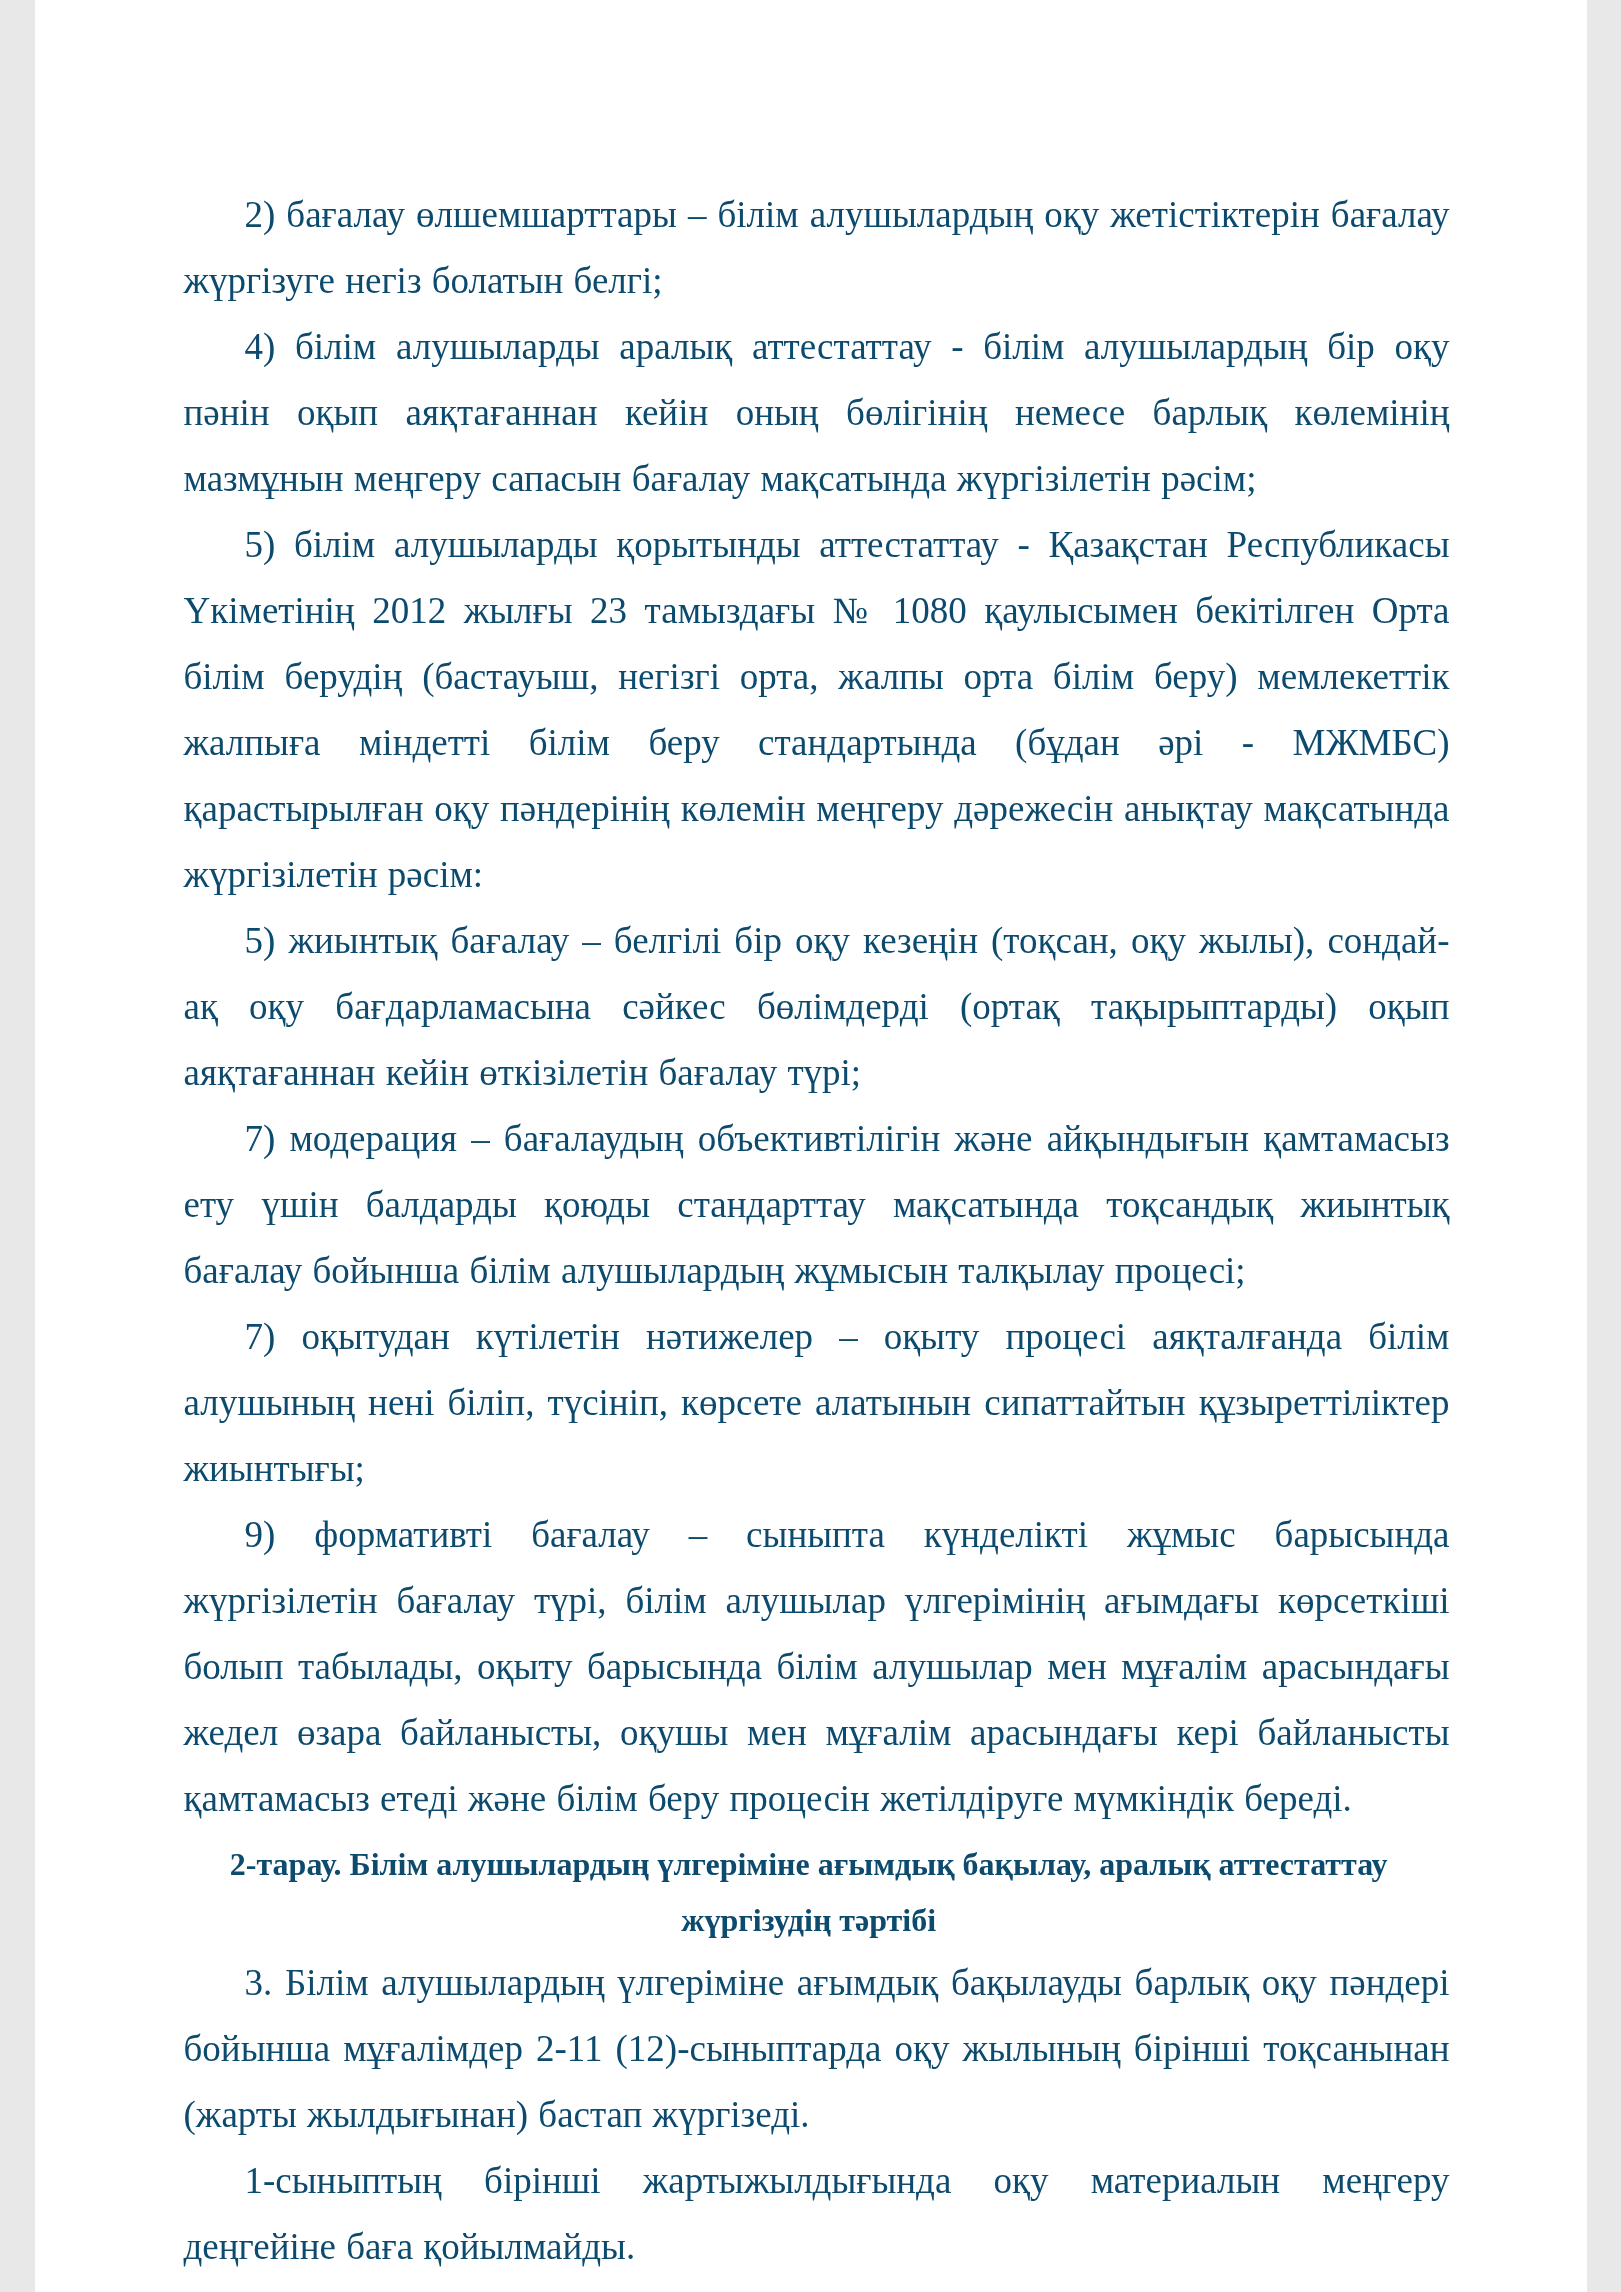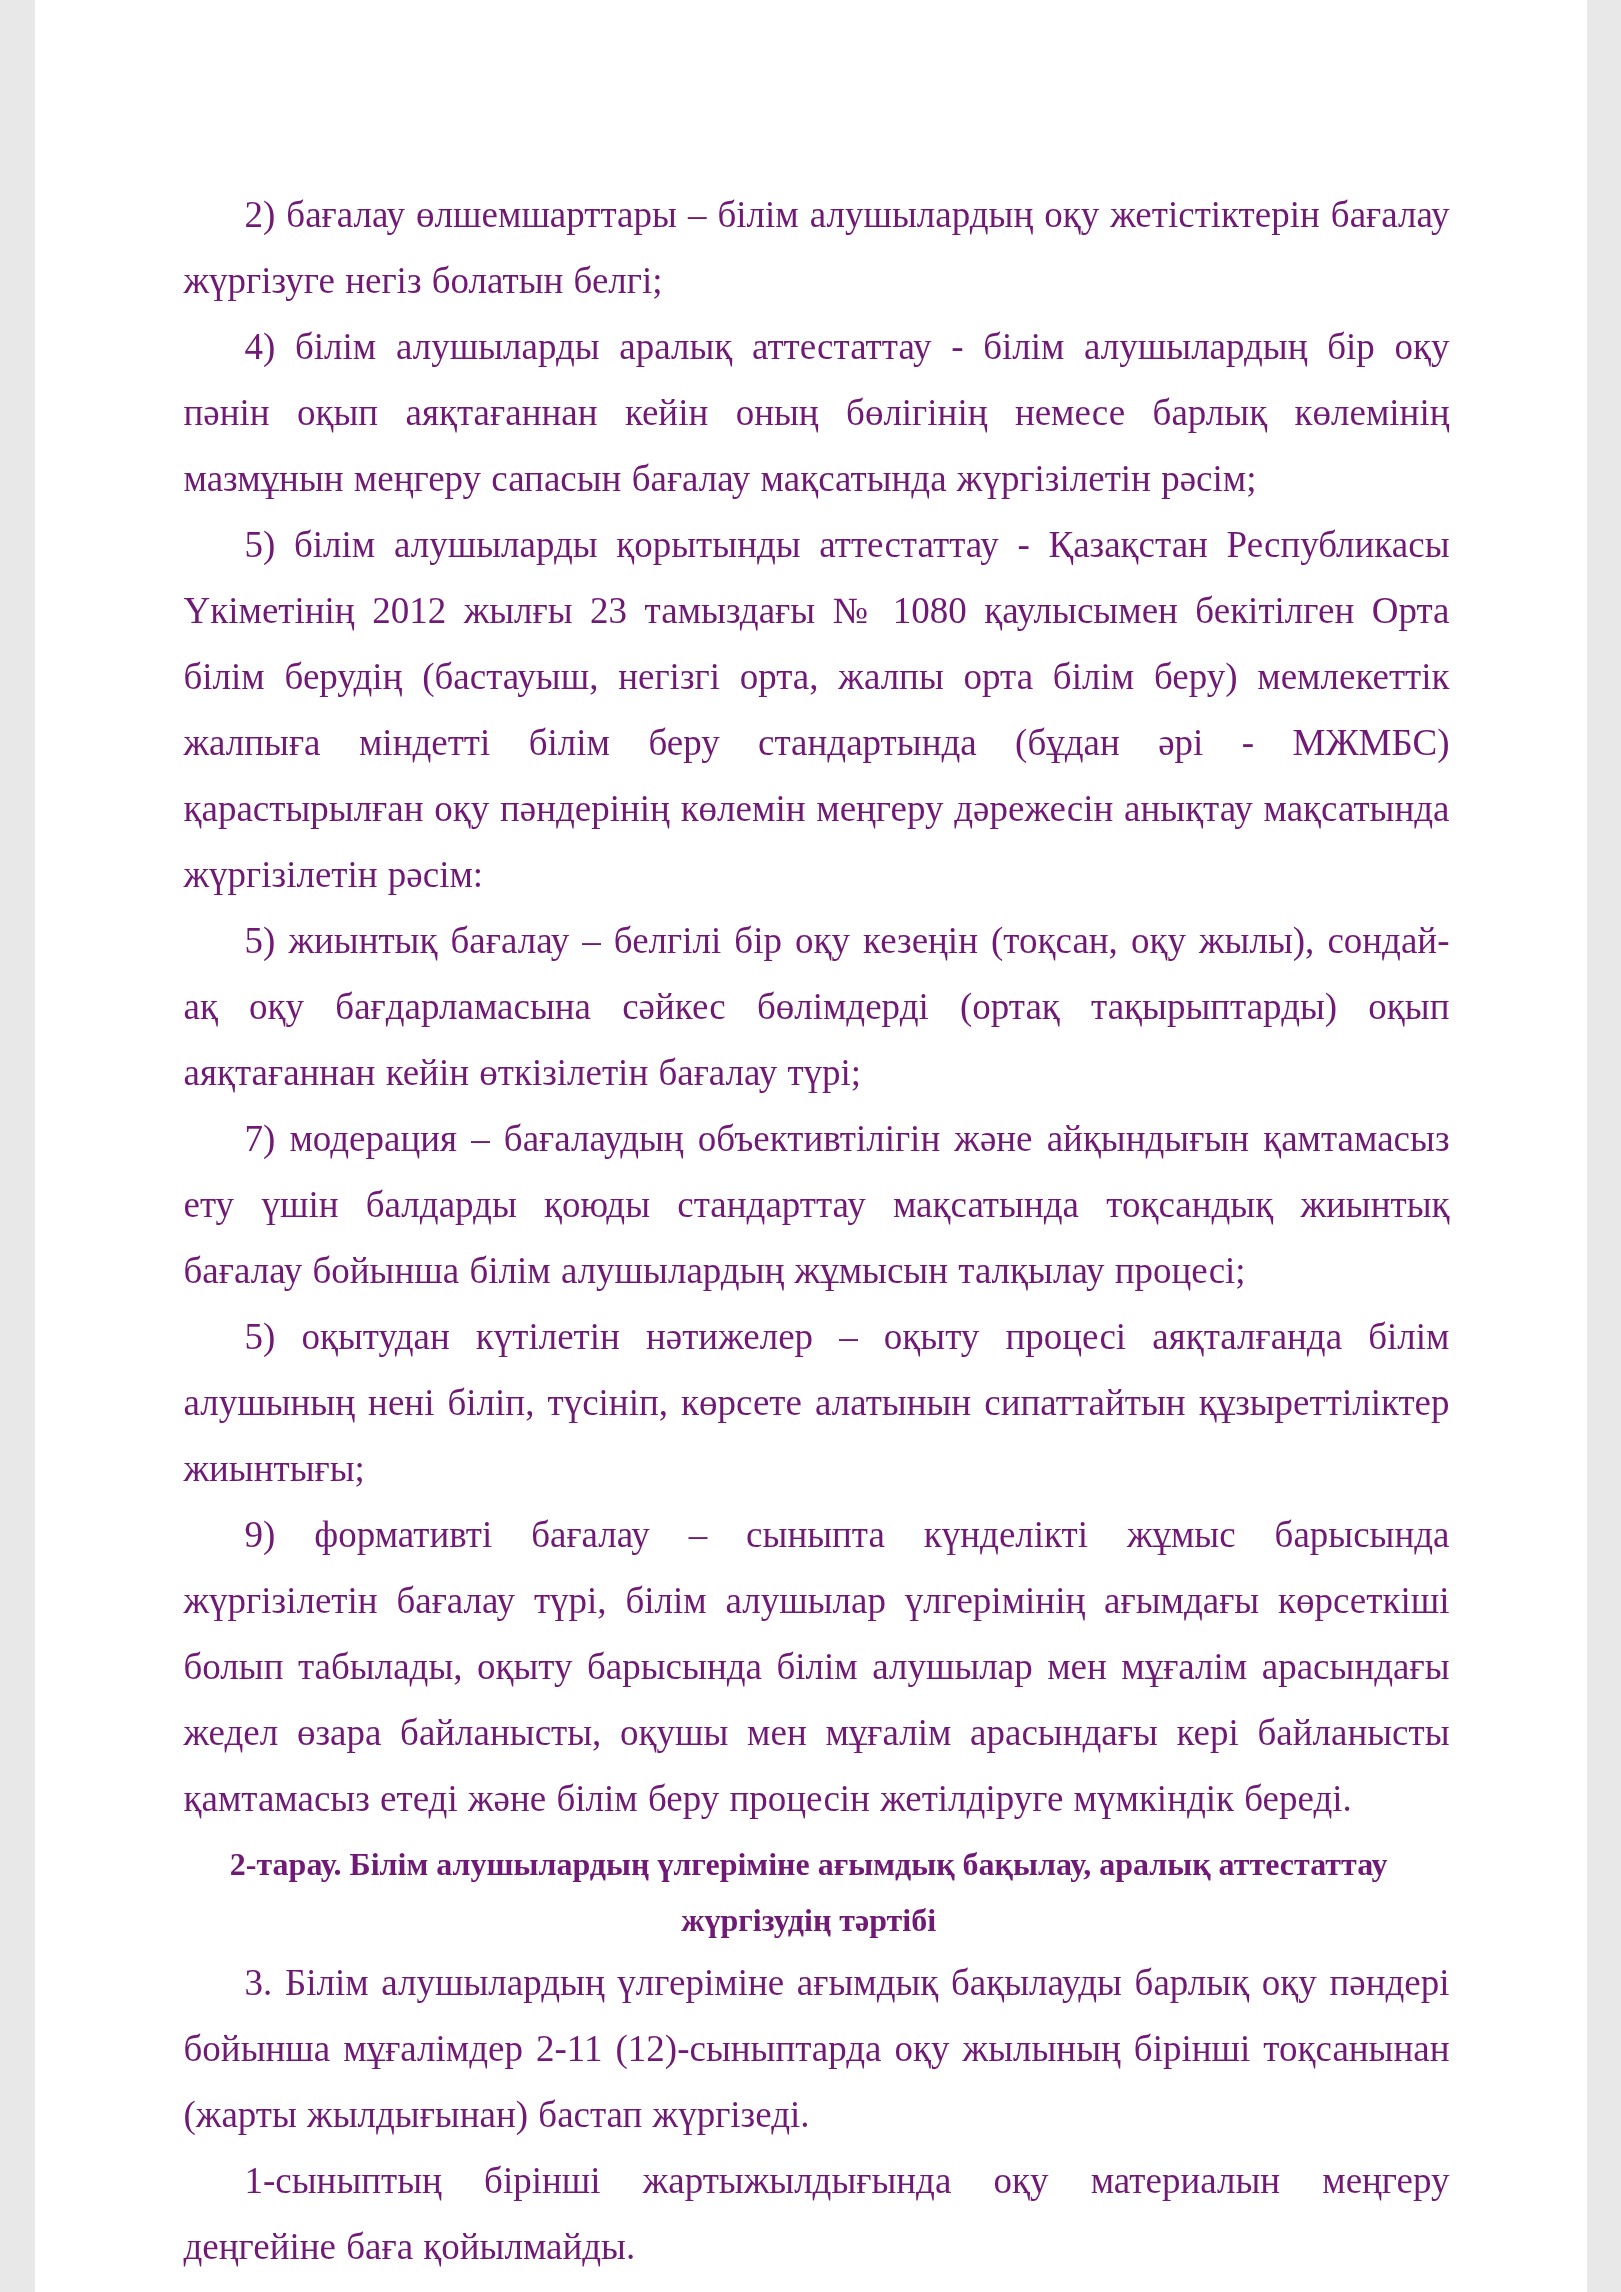--- a/index.html
+++ b/index.html
@@ -10,21 +10,21 @@
   .page {
     position: relative;
     width: 1552px;
     height: 2293px;
     margin: 0 auto;
     background: #ffffff;
     box-sizing: border-box;
     padding: 182px 137px 0 149px;
     overflow: hidden;
     font-family: "Liberation Serif", "DejaVu Serif", serif;
-    color: #701a75;
+    color: #0c4a6e;
   }
   .body-para {
     margin: 0;
     font-size: 37px;
     line-height: 66px;
     text-align: justify;
     text-indent: 61px;
     word-spacing: 1px;
   }
   .section-heading {
@@ -38,20 +38,20 @@
 </style>
 </head>
 <body>
 
 <main class="page">
   <p class="body-para">2) бағалау өлшемшарттары – білім алушылардың оқу жетістіктерін бағалау жүргізуге негіз болатын белгі;</p>
   <p class="body-para">4) білім алушыларды аралық аттестаттау - білім алушылардың бір оқу пәнін оқып аяқтағаннан кейін оның бөлігінің немесе барлық көлемінің мазмұнын меңгеру сапасын бағалау мақсатында жүргізілетін рәсім;</p>
   <p class="body-para">5) білім алушыларды қорытынды аттестаттау - Қазақстан Республикасы Үкіметінің 2012 жылғы 23 тамыздағы № 1080 қаулысымен бекітілген Орта білім берудің (бастауыш, негізгі орта, жалпы орта білім беру) мемлекеттік жалпыға міндетті білім беру стандартында (бұдан әрі - МЖМБС) қарастырылған оқу пәндерінің көлемін меңгеру дәрежесін анықтау мақсатында жүргізілетін рәсім:</p>
   <p class="body-para">5) жиынтық бағалау – белгілі бір оқу кезеңін (тоқсан, оқу жылы), сондай-ақ оқу бағдарламасына сәйкес бөлімдерді (ортақ тақырыптарды) оқып аяқтағаннан кейін өткізілетін бағалау түрі;</p>
   <p class="body-para">7) модерация – бағалаудың объективтілігін және айқындығын қамтамасыз ету үшін балдарды қоюды стандарттау мақсатында тоқсандық жиынтық бағалау бойынша білім алушылардың жұмысын талқылау процесі;</p>
-  <p class="body-para">5) оқытудан күтілетін нәтижелер – оқыту процесі аяқталғанда білім алушының нені біліп, түсініп, көрсете алатынын сипаттайтын құзыреттіліктер жиынтығы;</p>
+  <p class="body-para">7) оқытудан күтілетін нәтижелер – оқыту процесі аяқталғанда білім алушының нені біліп, түсініп, көрсете алатынын сипаттайтын құзыреттіліктер жиынтығы;</p>
   <p class="body-para">9) формативті бағалау – сыныпта күнделікті жұмыс барысында жүргізілетін бағалау түрі, білім алушылар үлгерімінің ағымдағы көрсеткіші болып табылады, оқыту барысында білім алушылар мен мұғалім арасындағы жедел өзара байланысты, оқушы мен мұғалім арасындағы кері байланысты қамтамасыз етеді және білім беру процесін жетілдіруге мүмкіндік береді.</p>
   <p class="section-heading">2-тарау. Білім алушылардың үлгеріміне ағымдық бақылау, аралық аттестаттау жүргізудің тәртібі</p>
   <p class="body-para">3. Білім алушылардың үлгеріміне ағымдық бақылауды барлық оқу пәндері бойынша мұғалімдер 2-11 (12)-сыныптарда оқу жылының бірінші тоқсанынан (жарты жылдығынан) бастап жүргізеді.</p>
   <p class="body-para">1-сыныптың бірінші жартыжылдығында оқу материалын меңгеру деңгейіне баға қойылмайды.</p>
 
 </main>
 
 
 </body></html>

